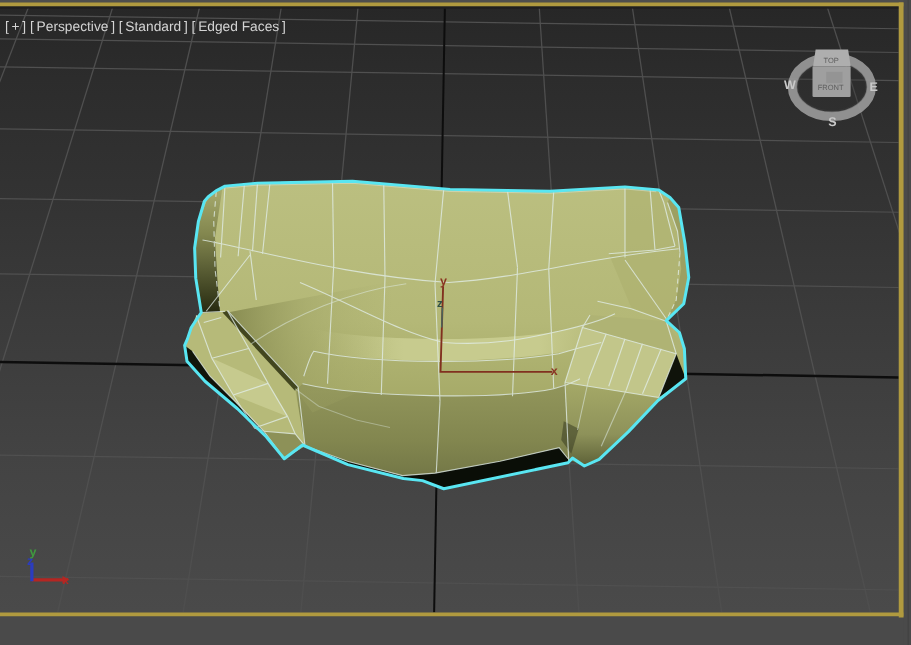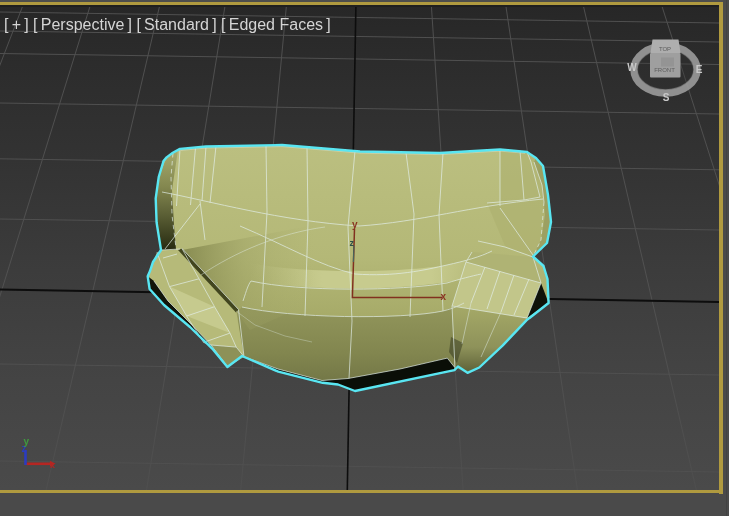--- a/index.html
+++ b/index.html
@@ -6,21 +6,21 @@
   #stage{position:relative;width:729px;height:516px;background:#4a4a4a;overflow:hidden;
          font-family:"Liberation Sans", sans-serif;}
   #topgray{position:absolute;left:0;top:0;width:729px;height:2px;background:#4e4e4c;}
   #btop{position:absolute;left:0;top:2px;width:723px;height:3px;background:#b09a3f;}
   #bright{position:absolute;left:719px;top:2px;width:4px;height:492px;background:#b09a3f;}
   #bbot{position:absolute;left:0;top:490px;width:723px;height:3px;background:#b09a3f;}
   #rstrip{position:absolute;left:723px;top:0;width:6px;height:516px;background:#4a4a4a;}
   #rline{position:absolute;left:726px;top:0;width:1px;height:516px;background:#424242;}
   #vp{position:absolute;left:0;top:5px;width:719px;height:485px;
       background:linear-gradient(to bottom,#272727 0%,#2c2c2c 12%,#333333 32%,#3b3b3b 52%,#434343 74%,#484848 92%,#4a4a4a 100%);}
-  #label{position:absolute;left:4px;top:11px;color:#d4d4d4;font-size:16px;letter-spacing:0px;}
+  #label{position:absolute;left:4px;top:11px;color:#d4d4d4;font-size:11px;letter-spacing:0px;}
   svg{position:absolute;left:0;top:0;}
 </style>
 </head>
 <body>
 <div id="stage">
   <div id="vp">
   <svg width="719" height="485" viewBox="0 5 719 485">
     <defs>
       <path id="silp" d="M180,148.9 L206,146.5 L282,145 L360,151.5 L440,153 L500,149.5 L527,152
         L536,158 L543,166 L548,195 L551,222 L547,243 L533,256.5

